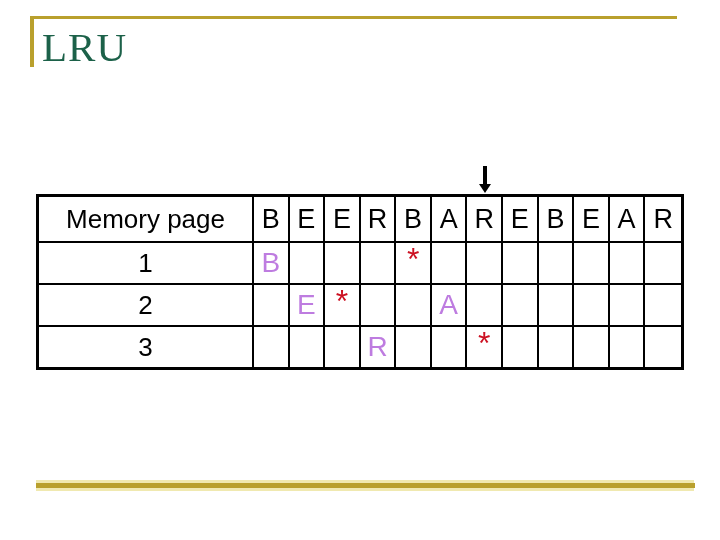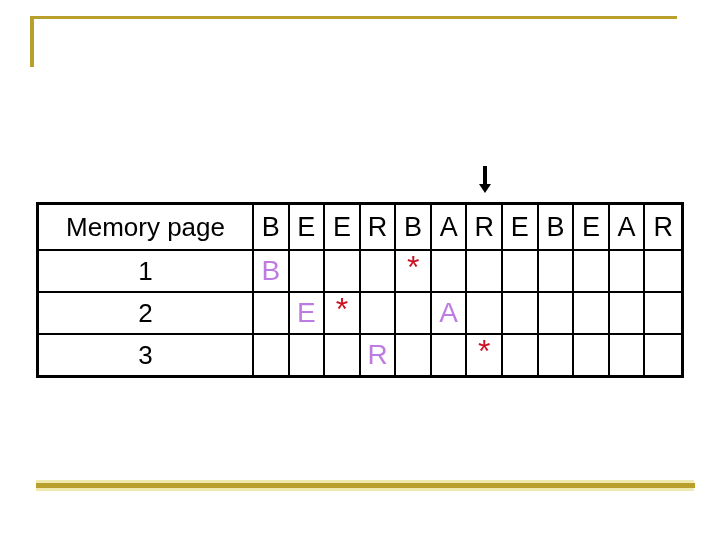--- a/index.html
+++ b/index.html
@@ -32,21 +32,21 @@
   
   .arrow{position:absolute;top:166px;width:12px;height:27px;}
   .arrow-shaft{width:4px;height:18px;background:var(--black);margin:0 auto;}
   .arrow-head{
     width:0;height:0;margin:0 auto;
     border-left:6px solid transparent;border-right:6px solid transparent;
     border-top:9px solid var(--black);
   }
   
   .lru-table{
-    position:absolute;left:36px;top:202px;
+    position:absolute;left:36px;top:194px;
     width:642px;height:170px;
     border:3px solid var(--black);
     display:grid;
     grid-template-columns:215px repeat(12,1fr);
     grid-template-rows:46px 42px 42px 40px;
     background:var(--bg);
     text-align:center;
   }
   .cell{
     display:flex;align-items:center;justify-content:center;
@@ -64,20 +64,21 @@
     color:var(--red);font-size:32px;line-height:0.85;
     align-items:flex-start;padding-top:3px;box-sizing:border-box;
   }
 </style>
 </head>
 <body>
 
 <div class="slide">
   <div class="top-rule"></div>
   <div class="left-rule"></div>
+  <h1 class="title">LRU</h1>
 
   <div class="arrow" id="arrow" style="left: 479.292px;">
     <div class="arrow-shaft"></div>
     <div class="arrow-head"></div>
   </div>
 
   <div class="lru-table" id="lru-table">
       <div class="cell header-label">Memory page</div>
       <div class="cell ref-letter">B</div>
       <div class="cell ref-letter">E</div>

